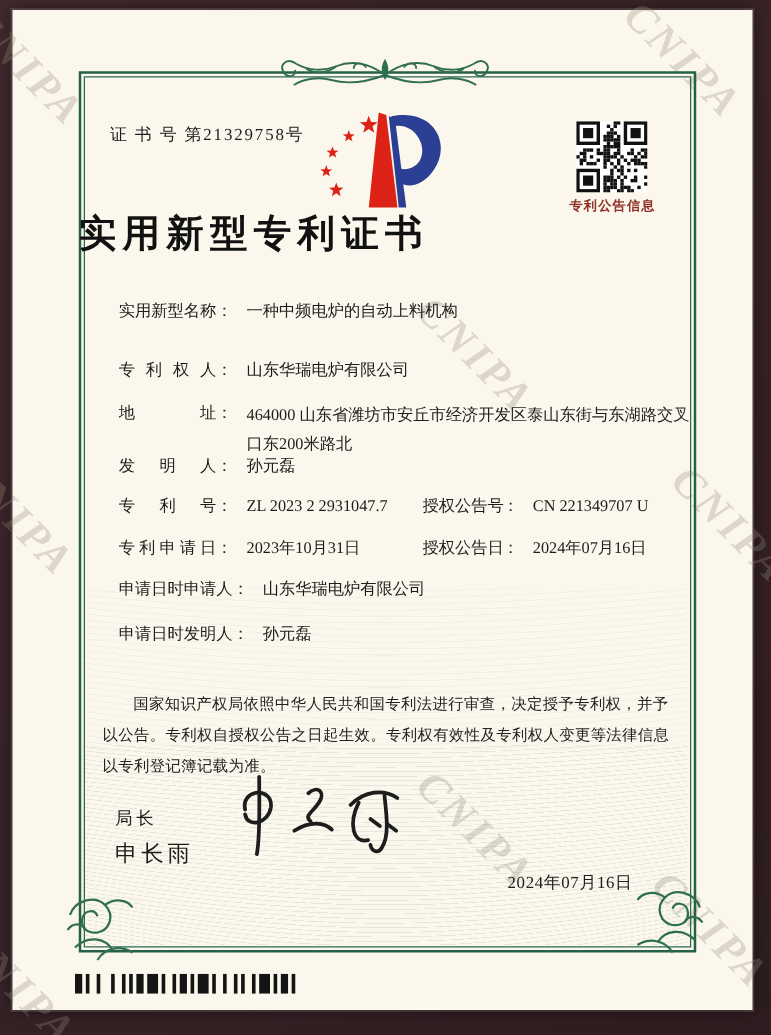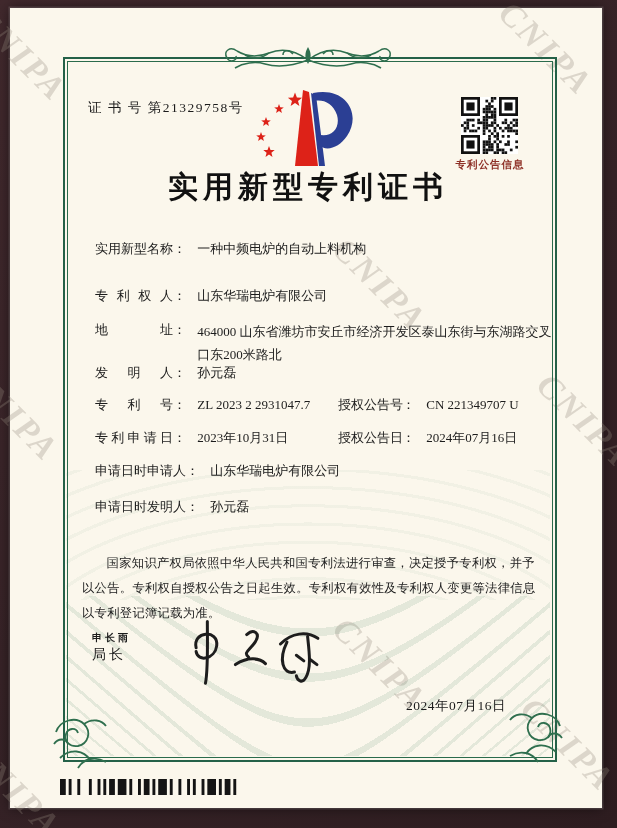--- a/index.html
+++ b/index.html
@@ -41,21 +41,21 @@
         rgba(86,140,108,.06) 0 1px, rgba(0,0,0,0) 1px 6px);
   }
   .cert-no{position:absolute;left:88px;top:99px;font-size:13.5px;letter-spacing:1.5px;}
   .logo{position:absolute;left:248px;top:84px;width:112px;height:88px;}
   .qr{position:absolute;left:461px;top:97px;width:57px;height:57px;}
   .qr-caption{
     position:absolute;left:448px;top:158px;width:84px;text-align:center;
     font-size:10.5px;font-weight:700;color:#8e3026;letter-spacing:1px;
   }
   .title{
-    position:absolute;left:63px;top:167px;width:490px;text-align:center;
+    position:absolute;left:63px;top:167px;width:490px;text-align:left;
     font-size:30px;font-weight:700;letter-spacing:5px;color:#111;
   }
   .f-row{position:absolute;left:95px;font-size:13px;white-space:nowrap;}
   .f-row .lbl{display:inline-block;width:78px;text-align:justify;text-align-last:justify;}
   .f-row .lbl-long{display:inline-block;}
   .f-row .val{margin-left:8px;}
   .f-row .val-wrap{
     display:inline-block;width:356px;white-space:normal;vertical-align:top;
     line-height:1.75;margin-left:8px;
   }
@@ -63,22 +63,22 @@
   .r-inventor{top:364px;} .r-patno{top:396px;} .r-filing{top:429px;}
   .r-grantno{top:396px;left:338px;} .r-grantdate{top:429px;left:338px;}
   .r-grantno .lbl,.r-grantdate .lbl{width:64px;}
   .r-applicant{top:462px;} .r-originv{top:498px;}
   .statement{
     position:absolute;left:82px;top:551px;width:455px;
     font-size:12.3px;line-height:2.05;text-indent:2em;letter-spacing:.3px;color:#222;
   }
   .sig-title{position:absolute;left:92px;top:646px;font-size:14px;letter-spacing:3px;
     font-family:Liberation Serif, serif;}
-  .sig-name{position:absolute;left:92px;top:631px;font-size:10px;letter-spacing:3px;
-    font-family:"Liberation Sans","DejaVu Sans",sans-serif;font-weight:bold;}
+  .sig-name{position:absolute;left:92px;top:671px;font-size:18px;letter-spacing:3px;
+    font-family:"Liberation Sans","DejaVu Sans",sans-serif;}
   .sig-script{position:absolute;left:168px;top:614px;width:178px;height:74px;}
   .grant-date-bottom{position:absolute;left:406px;top:697px;font-size:13.5px;letter-spacing:.5px;}
   .page-no{position:absolute;left:63px;top:740px;width:490px;text-align:center;font-size:11.5px;}
   .barcode{position:absolute;left:60px;top:779px;width:182px;height:16px;}
   .ornament-top{position:absolute;left:203px;top:44px;width:210px;height:30px;}
   .ornament-bl{position:absolute;left:48px;top:716px;width:62px;height:58px;}
   .ornament-br{position:absolute;left:506px;top:710px;width:62px;height:58px;transform:scaleX(-1);}
 </style>
 </head>
 <body>

